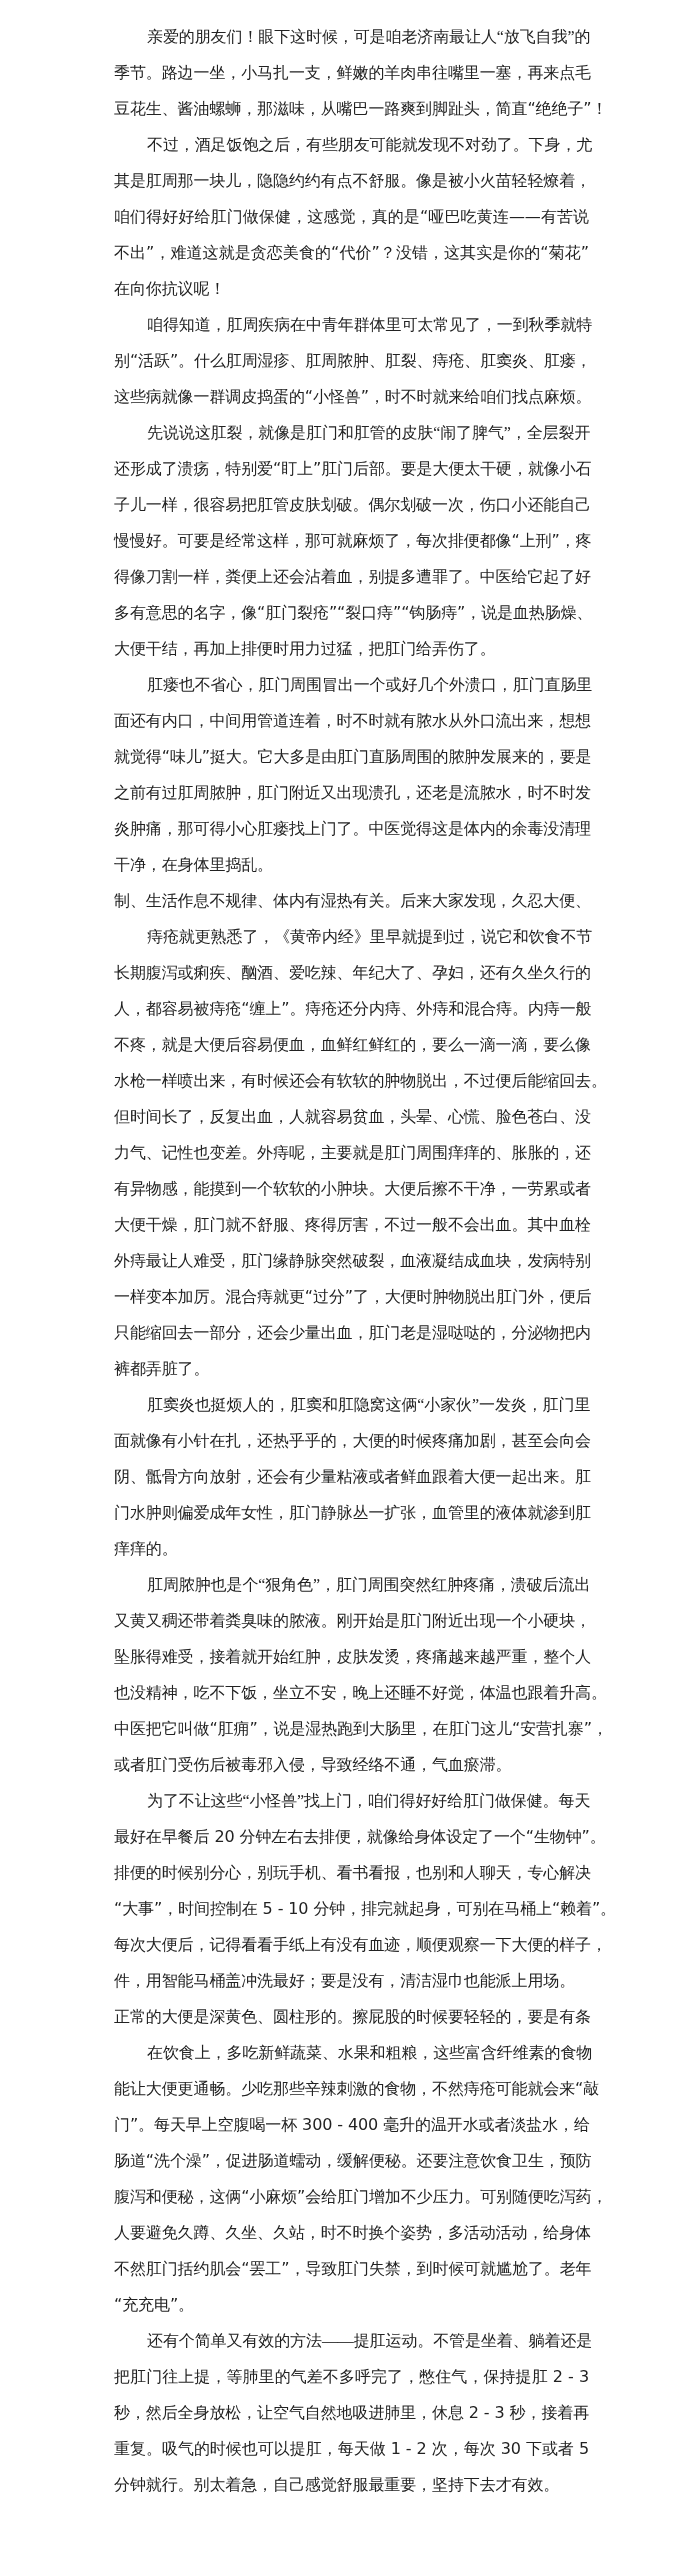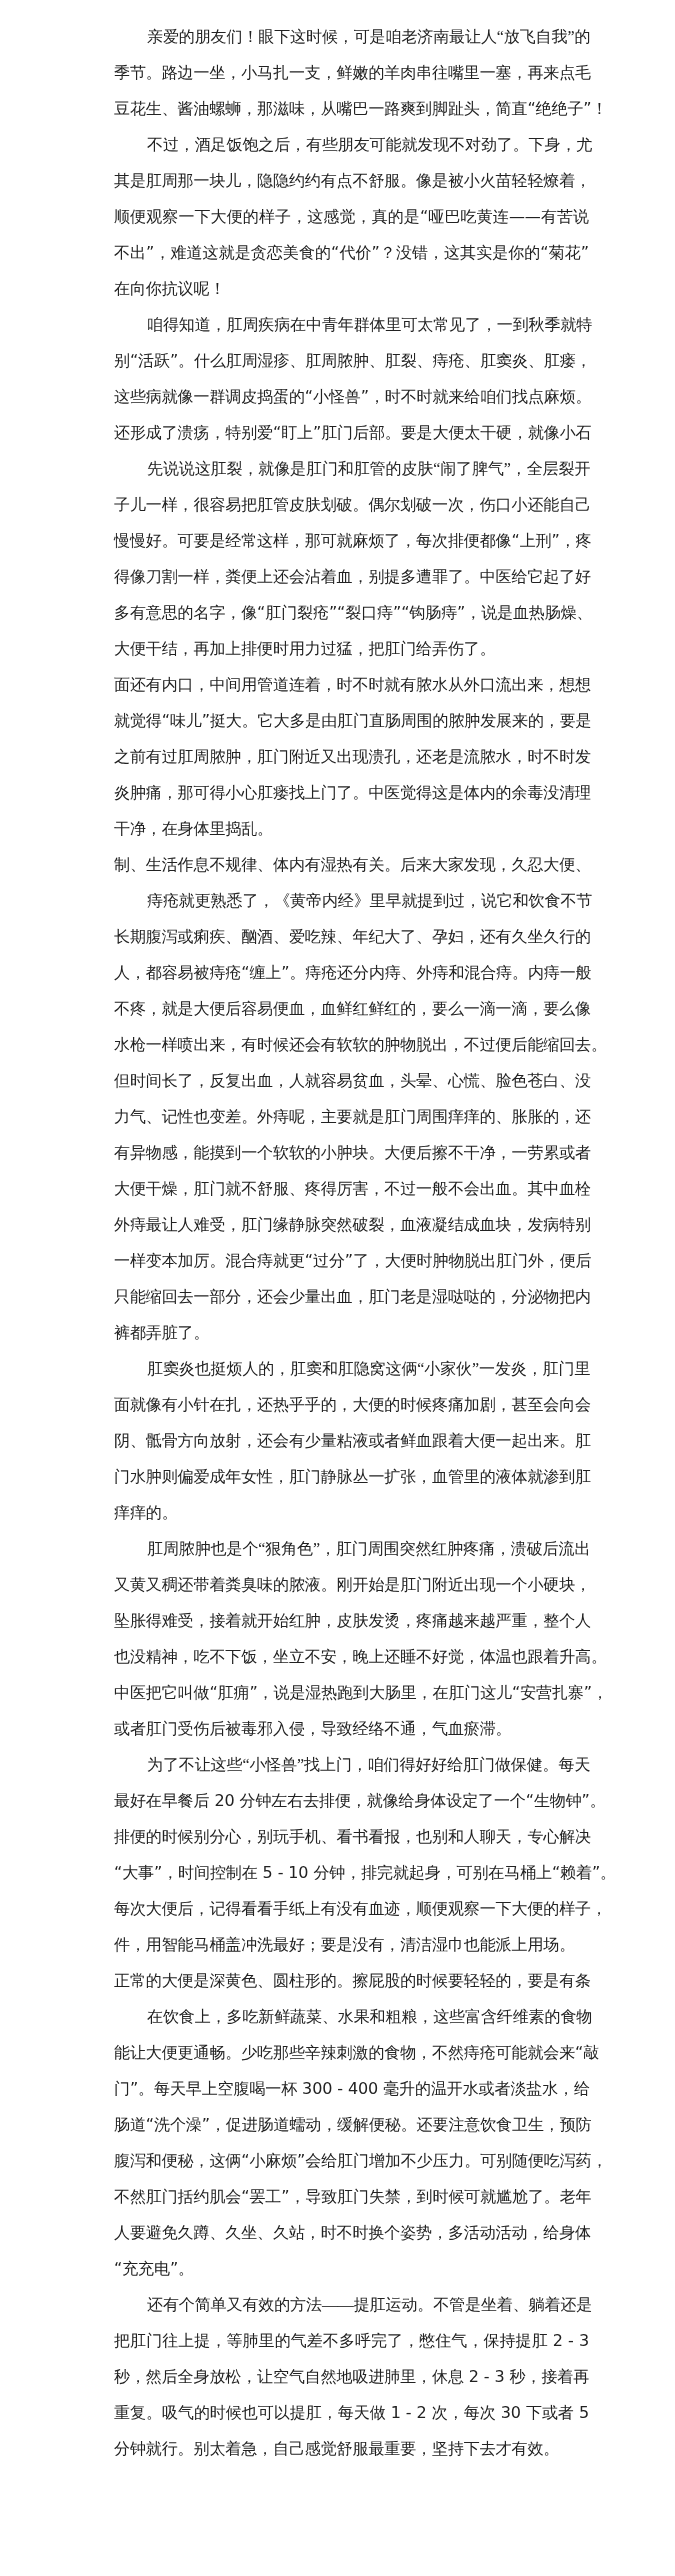--- a/index.html
+++ b/index.html
@@ -42,42 +42,43 @@
 
   <div class="para">
     <div class="line indent">亲爱的朋友们！眼下这时候，可是咱老济南最让人“放飞自我”的</div>
     <div class="line">季节。路边一坐，小马扎一支，鲜嫩的羊肉串往嘴里一塞，再来点毛</div>
     <div class="line last">豆花生、酱油螺蛳，那滋味，从嘴巴一路爽到脚趾头，简直“绝绝子”！</div>
   </div>
 
   <div class="para">
     <div class="line indent">不过，酒足饭饱之后，有些朋友可能就发现不对劲了。下身，尤</div>
     <div class="line">其是肛周那一块儿，隐隐约约有点不舒服。像是被小火苗轻轻燎着，</div>
-    <div class="line">顺便观察一下大便的样子，这感觉，真的是“哑巴吃黄连——有苦说</div>
+    <div class="line">咱们得好好给肛门做保健，这感觉，真的是“哑巴吃黄连——有苦说</div>
     <div class="line">不出”，难道这就是贪恋美食的“代价”？没错，这其实是你的“菊花”</div>
     <div class="line last">在向你抗议呢！</div>
   </div>
 
   <div class="para">
     <div class="line indent">咱得知道，肛周疾病在中青年群体里可太常见了，一到秋季就特</div>
     <div class="line">别“活跃”。什么肛周湿疹、肛周脓肿、肛裂、痔疮、肛窦炎、肛瘘，</div>
     <div class="line last">这些病就像一群调皮捣蛋的“小怪兽”，时不时就来给咱们找点麻烦。</div>
   </div>
 
   <div class="para">
+    <div class="line indent">先说说这肛裂，就像是肛门和肛管的皮肤“闹了脾气”，全层裂开</div>
     <div class="line">还形成了溃疡，特别爱“盯上”肛门后部。要是大便太干硬，就像小石</div>
-    <div class="line indent">先说说这肛裂，就像是肛门和肛管的皮肤“闹了脾气”，全层裂开</div>
     <div class="line">子儿一样，很容易把肛管皮肤划破。偶尔划破一次，伤口小还能自己</div>
     <div class="line">慢慢好。可要是经常这样，那可就麻烦了，每次排便都像“上刑”，疼</div>
     <div class="line">得像刀割一样，粪便上还会沾着血，别提多遭罪了。中医给它起了好</div>
     <div class="line">多有意思的名字，像“肛门裂疮”“裂口痔”“钩肠痔”，说是血热肠燥、</div>
     <div class="line last">大便干结，再加上排便时用力过猛，把肛门给弄伤了。</div>
   </div>
 
   <div class="para">
+    <div class="line indent">肛瘘也不省心，肛门周围冒出一个或好几个外溃口，肛门直肠里</div>
     <div class="line">面还有内口，中间用管道连着，时不时就有脓水从外口流出来，想想</div>
     <div class="line">就觉得“味儿”挺大。它大多是由肛门直肠周围的脓肿发展来的，要是</div>
     <div class="line">之前有过肛周脓肿，肛门附近又出现溃孔，还老是流脓水，时不时发</div>
     <div class="line">炎肿痛，那可得小心肛瘘找上门了。中医觉得这是体内的余毒没清理</div>
     <div class="line last">干净，在身体里捣乱。</div>
   </div>
 
   <div class="para">
     <div class="line">制、生活作息不规律、体内有湿热有关。后来大家发现，久忍大便、</div>
     <div class="line indent">痔疮就更熟悉了，《黄帝内经》里早就提到过，说它和饮食不节</div>
@@ -121,22 +122,22 @@
     <div class="line last">件，用智能马桶盖冲洗最好；要是没有，清洁湿巾也能派上用场。</div>
     <div class="line">正常的大便是深黄色、圆柱形的。擦屁股的时候要轻轻的，要是有条</div>
   </div>
 
   <div class="para">
     <div class="line indent">在饮食上，多吃新鲜蔬菜、水果和粗粮，这些富含纤维素的食物</div>
     <div class="line">能让大便更通畅。少吃那些辛辣刺激的食物，不然痔疮可能就会来“敲</div>
     <div class="line">门”。每天早上空腹喝一杯 300 - 400 毫升的温开水或者淡盐水，给</div>
     <div class="line">肠道“洗个澡”，促进肠道蠕动，缓解便秘。还要注意饮食卫生，预防</div>
     <div class="line">腹泻和便秘，这俩“小麻烦”会给肛门增加不少压力。可别随便吃泻药，</div>
+    <div class="line">人要避免久蹲、久坐、久站，时不时换个姿势，多活动活动，给身体</div>
     <div class="line">不然肛门括约肌会“罢工”，导致肛门失禁，到时候可就尴尬了。老年</div>
-    <div class="line">人要避免久蹲、久坐、久站，时不时换个姿势，多活动活动，给身体</div>
     <div class="line last">“充充电”。</div>
   </div>
 
   <div class="para">
     <div class="line indent">还有个简单又有效的方法——提肛运动。不管是坐着、躺着还是</div>
     <div class="line">把肛门往上提，等肺里的气差不多呼完了，憋住气，保持提肛 2 - 3</div>
     <div class="line">秒，然后全身放松，让空气自然地吸进肺里，休息 2 - 3 秒，接着再</div>
     <div class="line">重复。吸气的时候也可以提肛，每天做 1 - 2 次，每次 30 下或者 5</div>
     <div class="line last">分钟就行。别太着急，自己感觉舒服最重要，坚持下去才有效。</div>
   </div>

